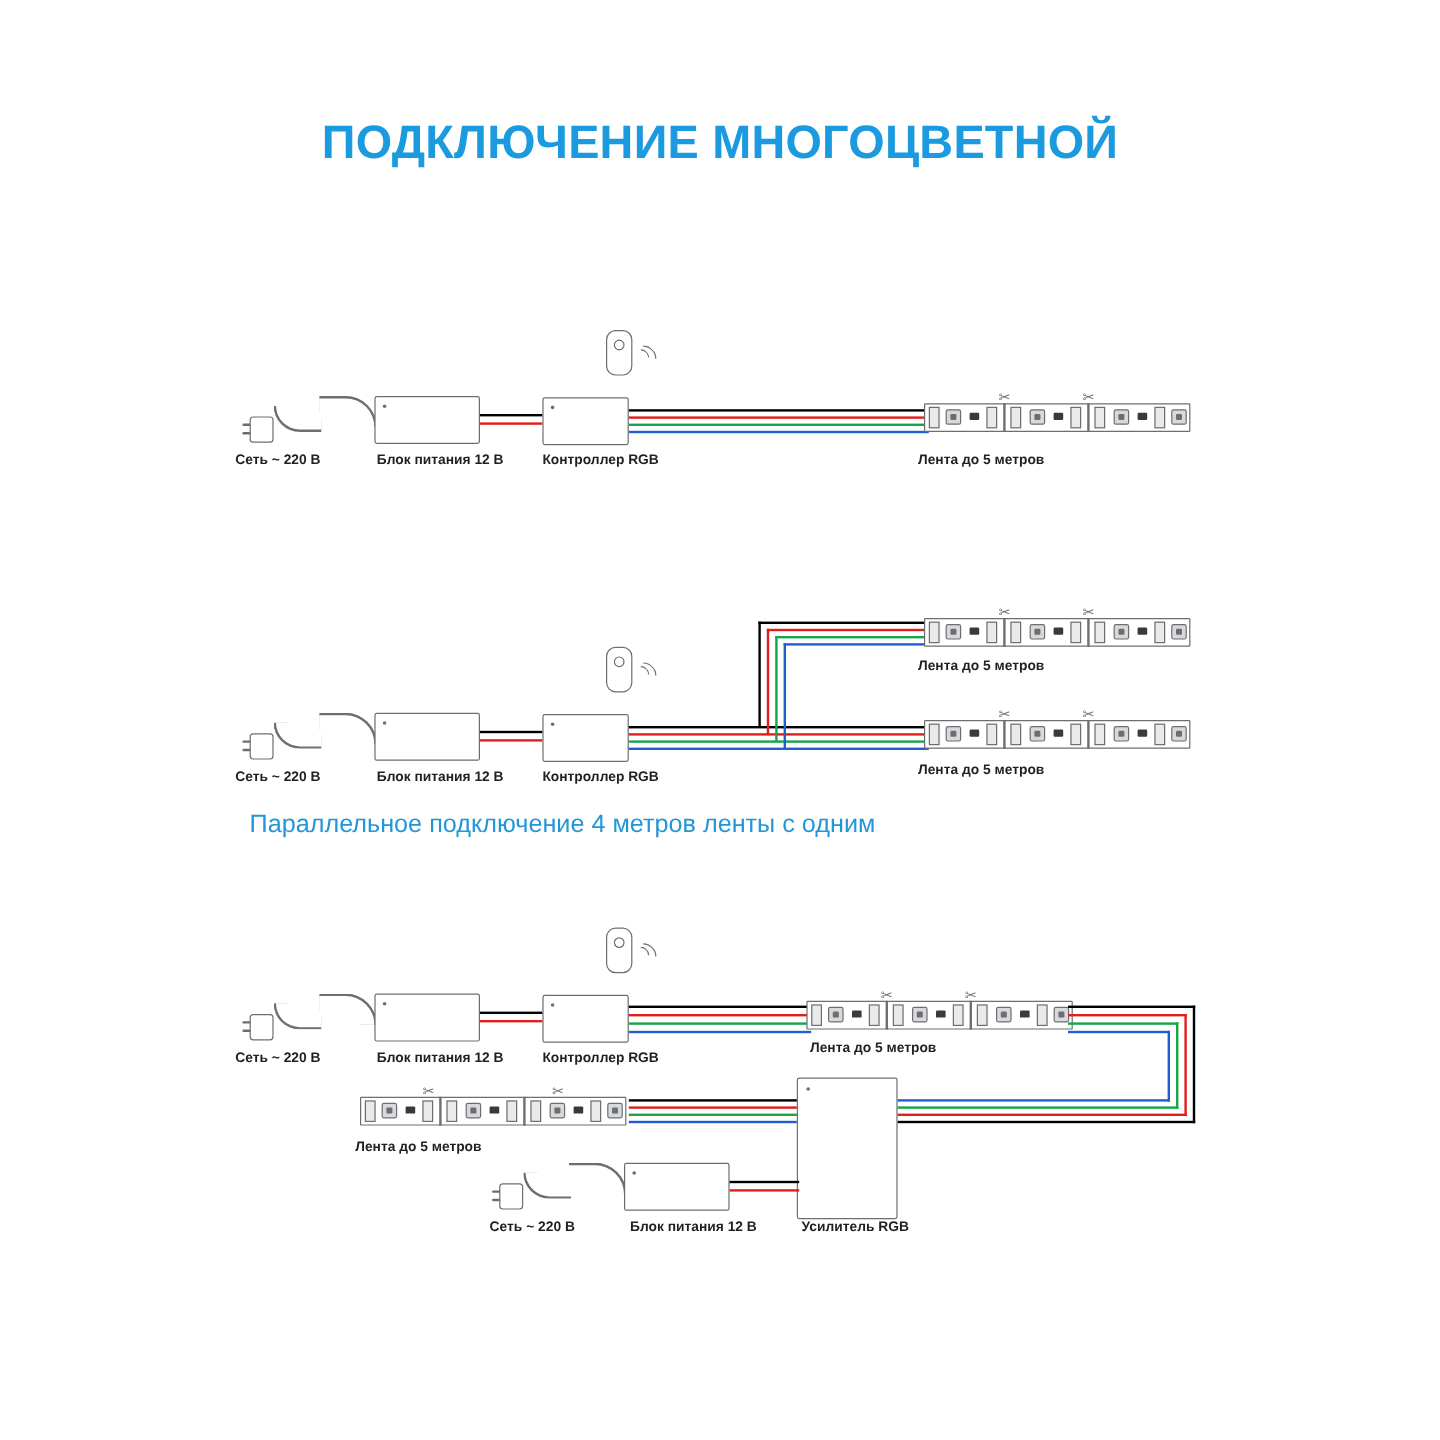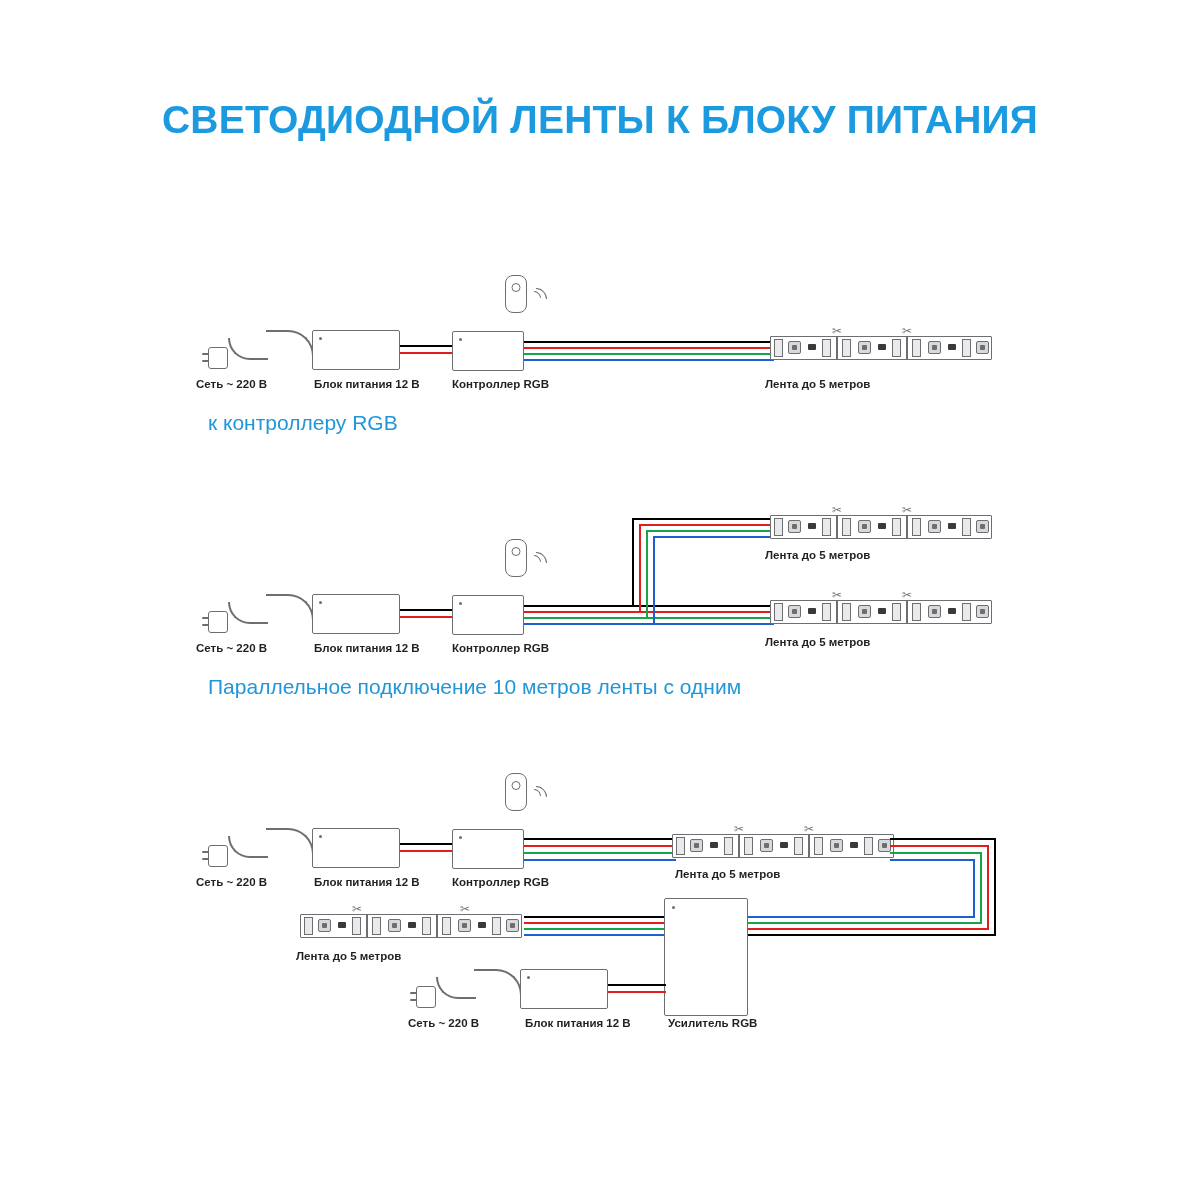--- a/index.html
+++ b/index.html
@@ -151,21 +151,21 @@
   .scissor:before{content:"\2702";}
 
   .capline{display:block;}
 </style>
 </head>
 <body>
 
 <div class="page">
 
   <div class="title">
-    <span class="l2">СВЕТОДИОДНОЙ ЛЕНТЫ К БЛОКУ ПИТАНИЯ</span>
+    <span class="l2">ПОДКЛЮЧЕНИЕ МНОГОЦВЕТНОЙ</span>
   </div>
 
   <div class="diagram" style="left:0;top:0;width:1200px;height:1px;">
 
     <div class="plug" style="left:202px;top:347px;">
       <div class="pin p1"></div>
         <div class="pin p2"></div>
       <div class="body"></div>
     </div>
 
@@ -220,21 +220,20 @@
       <div class="scissor" style="left:132px;top:-8px;"></div>
     </div>
 
     <div class="lbl" style="left:196px;top:378px;">Сеть ~ 220 В</div>
     <div class="lbl" style="left:314px;top:378px;">Блок питания 12 В</div>
     <div class="lbl" style="left:452px;top:378px;">Контроллер RGB</div>
     <div class="lbl" style="left:765px;top:378px;">Лента до 5 метров</div>
   </div>
 
   <div class="caption" style="left:208px;top:408px;width:820px;">
-    <span class="capline">к контроллеру RGB</span>
   </div>
 
   <div class="diagram" style="left:0;top:0;width:1200px;height:1px;">
 
     <div class="plug" style="left:202px;top:611px;">
       <div class="pin p1"></div>
         <div class="pin p2"></div>
       <div class="body"></div>
     </div>
     <div class="maincable" style="left:228px;top:602px;width:40px;height:22px;"></div>
@@ -328,21 +327,21 @@
       <div class="scissor" style="left:132px;top:-8px;"></div>
     </div>
 
     <div class="lbl" style="left:196px;top:642px;">Сеть ~ 220 В</div>
     <div class="lbl" style="left:314px;top:642px;">Блок питания 12 В</div>
     <div class="lbl" style="left:452px;top:642px;">Контроллер RGB</div>
     <div class="lbl" style="left:765px;top:636px;">Лента до 5 метров</div>
   </div>
 
   <div class="caption" style="left:208px;top:672px;width:820px;">
-    <span class="capline">Параллельное подключение 10 метров ленты с одним</span>
+    <span class="capline">Параллельное подключение 4 метров ленты с одним</span>
   </div>
 
   <div class="diagram" style="left:0;top:0;width:1200px;height:1px;">
 
     <div class="plug" style="left:202px;top:845px;">
       <div class="pin p1"></div>
         <div class="pin p2"></div>
       <div class="body"></div>
     </div>
     <div class="maincable" style="left:228px;top:836px;width:40px;height:22px;"></div>

